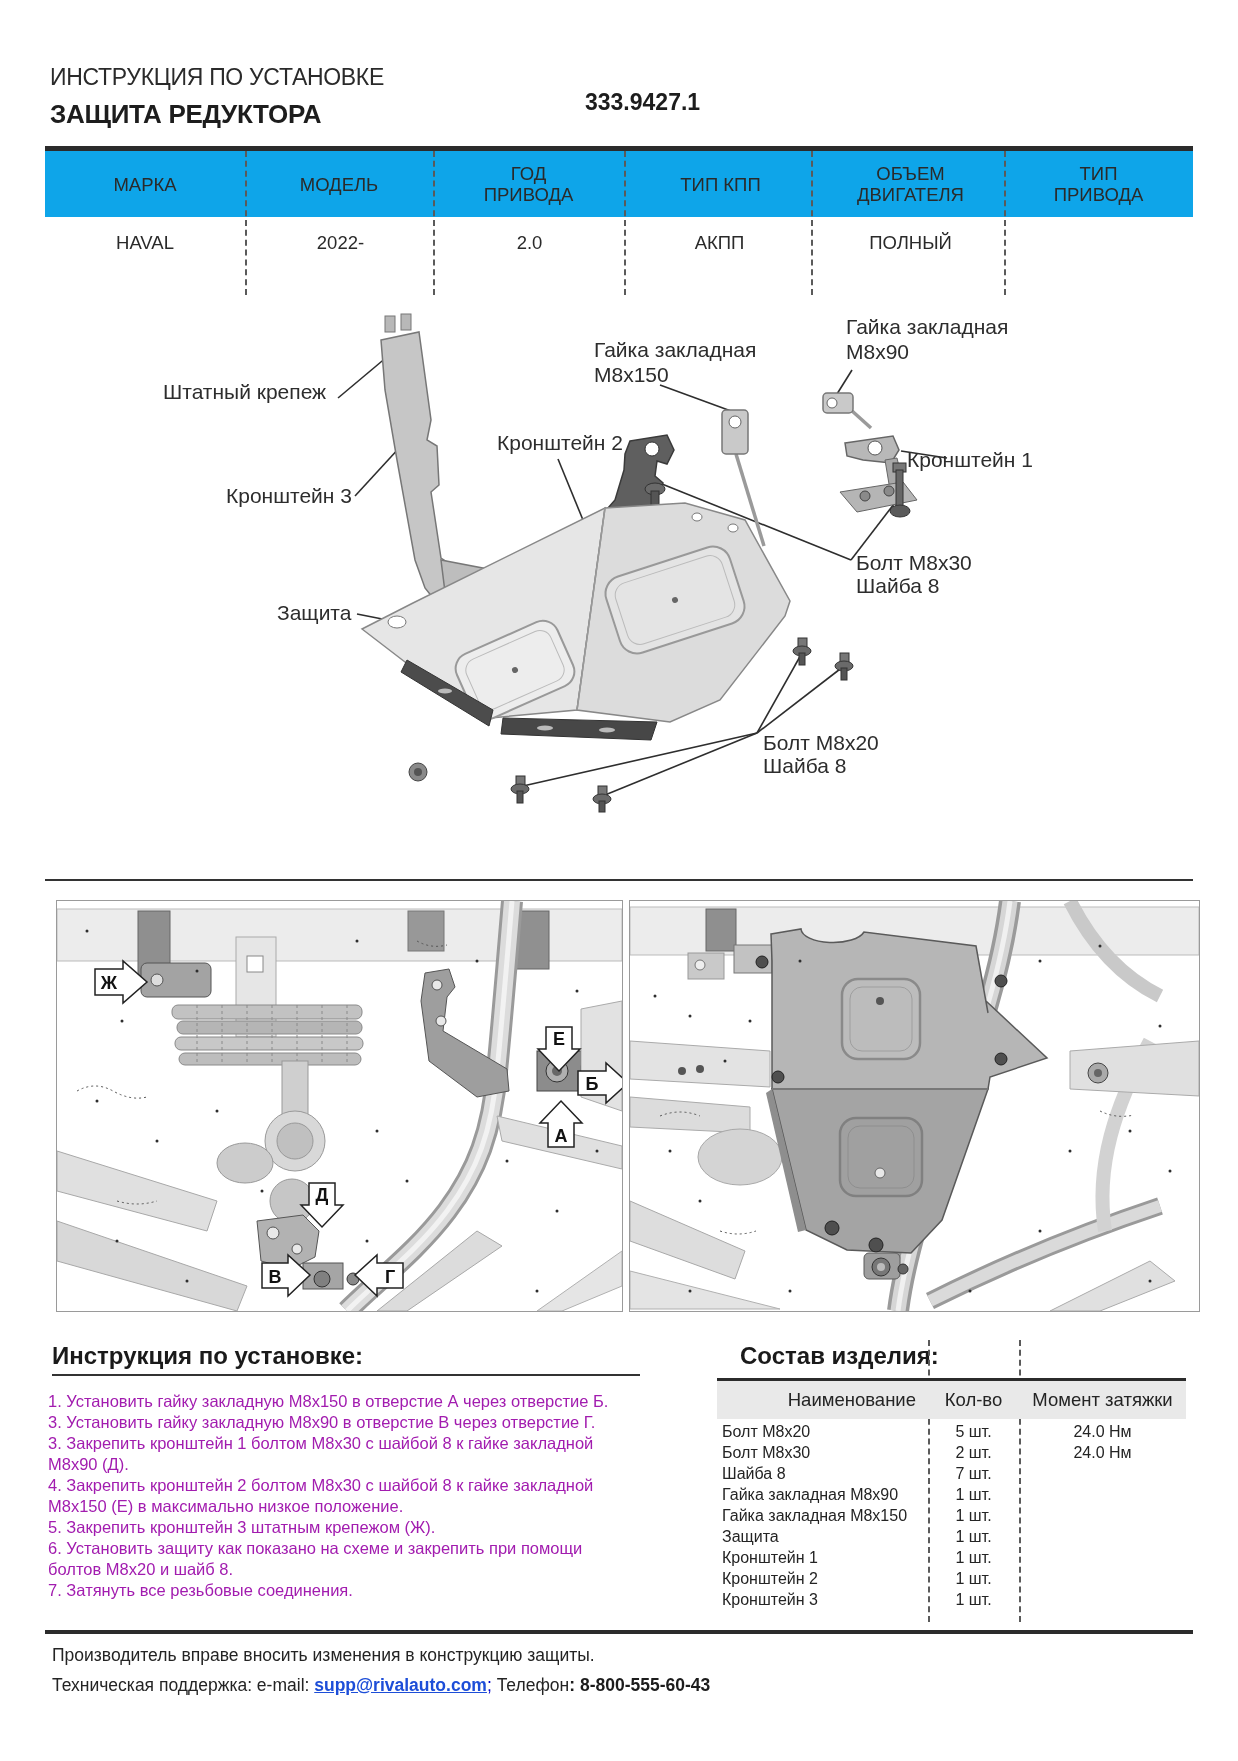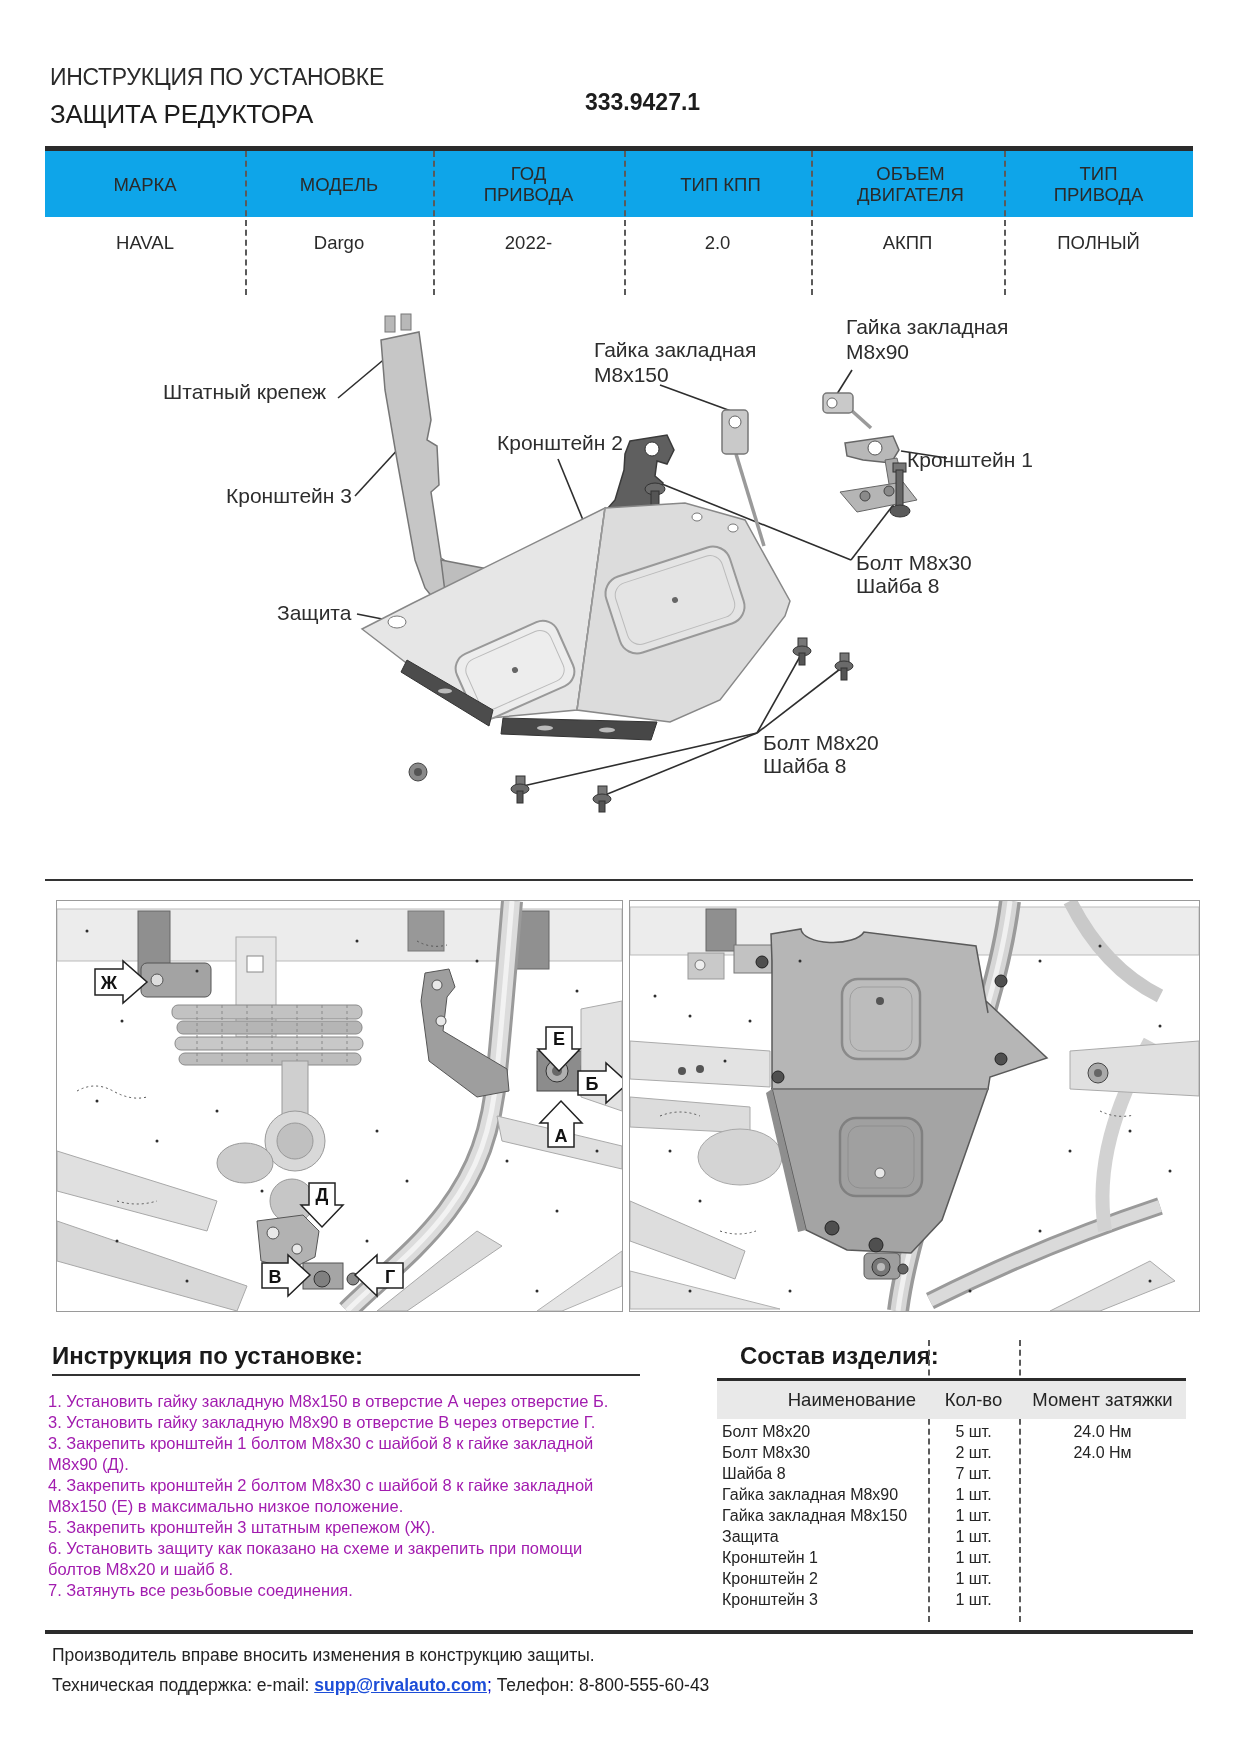--- a/index.html
+++ b/index.html
@@ -5,21 +5,21 @@
   html,body{margin:0;padding:0;background:#888;}
   .page{
     position:relative; width:1238px; height:1761px; background:#ffffff;
     font-family:"Liberation Sans", sans-serif; color:#222; overflow:hidden;
     margin:0 auto;
   }
   .abs{position:absolute;}
   .preline{white-space:pre-line;}
   
   .title1{left:50px; top:64px; font-size:23px; color:#2a2a2a; letter-spacing:-0.3px;}
-  .title2{left:50px; top:99px; font-size:26px; font-weight:normal; color:#1d1d1d; letter-spacing:-0.3px;text-align:center;}
+  .title2{left:50px; top:99px; font-size:26px; font-weight:bold; color:#1d1d1d; letter-spacing:-0.3px;text-align:center;}
   .partnum{left:585px; top:89px; font-size:23px; font-weight:bold; color:#1d1d1d;}
   
   .spec{left:45px; top:146px; width:1148px; height:150px;}
   .spec .topline{position:absolute; left:0; top:0; width:1148px; height:5px; background:#2b2b2b;}
   .spec .hdr{position:absolute; left:0; top:5px; width:1148px; height:66px; background:#0ea5e9; display:flex;}
   .spec .row{position:absolute; left:0; top:71px; width:1148px; height:50px; display:flex;}
   .spec .cell{display:flex; align-items:center; justify-content:center; text-align:center;
     font-size:18.5px; line-height:21px; color:#2a2a2a;}
   .spec .vdash{position:absolute; top:5px; height:144px; border-left:2px dashed #5a5a5a;}
   
@@ -40,21 +40,21 @@
   .prow .c1{width:211px; padding-left:5px; box-sizing:border-box; font-size:16px; color:#242424;}
   .prow .c2{width:91px; text-align:center; font-size:16px; color:#242424;}
   .prow .c3{width:167px; text-align:center; font-size:16px; color:#242424;}
   .pdash{position:absolute; top:1340px; height:282px; border-left:2px dashed #5a5a5a;}
   
   .footline{left:45px; top:1630px; width:1148px; height:4px; background:#2b2b2b;}
   .foot1{left:52px; top:1645px; font-size:17.5px; color:#242424;}
   .foot2{left:52px; top:1675px; font-size:17.5px; color:#242424;}
   .email{color:#1d4ed8; font-weight:bold; }
   .semi{color:#0000cc; text-decoration:underline;}
-  .phone{font-weight:normal; color:#1c1c1c;}
+  .phone{font-weight:bold; color:#1c1c1c;}
   .photo{border:1px solid #9a9a9a; background:#fff;}
   svg text.mk{font-family:"Liberation Sans",sans-serif; font-size:18px; font-weight:bold; fill:#111;}
 </style>
 </head>
 <body>
 
 <div class="page">
 
   <div class="abs title1">ИНСТРУКЦИЯ ПО УСТАНОВКЕ</div>
   <div class="abs title2">ЗАЩИТА РЕДУКТОРА</div>
@@ -68,21 +68,20 @@
       <div class="cell preline" style="width:191px">ГОД
 ПРИВОДА</div>
       <div class="cell preline" style="width:193px">ТИП КПП</div>
       <div class="cell preline" style="width:187px">ОБЪЕМ
 ДВИГАТЕЛЯ</div>
       <div class="cell preline" style="width:189px">ТИП
 ПРИВОДА</div>
     </div>
     <div class="row">
       <div class="cell" style="width:200px">HAVAL</div>
-      <div class="cell" style="width:188px">Dargo</div>
       <div class="cell" style="width:191px">2022-</div>
       <div class="cell" style="width:187px">2.0</div>
       <div class="cell" style="width:193px">АКПП</div>
       <div class="cell" style="width:189px">ПОЛНЫЙ</div>
     </div>
     <div class="vdash" style="left:200px"></div>
     <div class="vdash" style="left:388px"></div>
     <div class="vdash" style="left:579px"></div>
     <div class="vdash" style="left:766px"></div>
     <div class="vdash" style="left:959px"></div>

